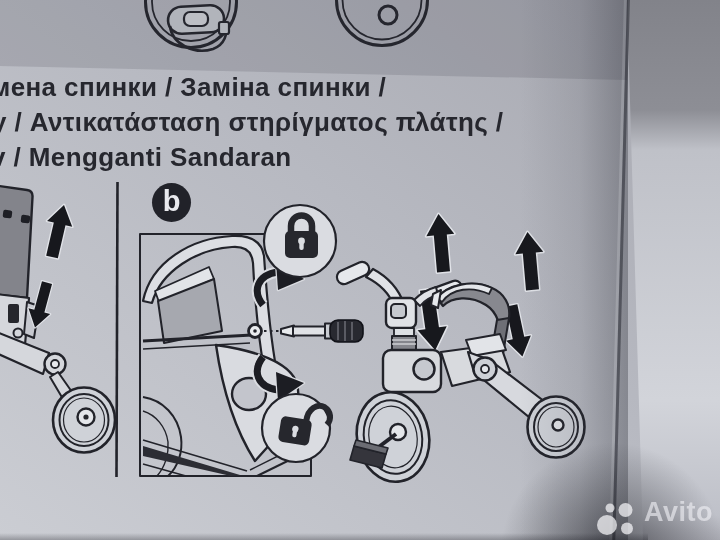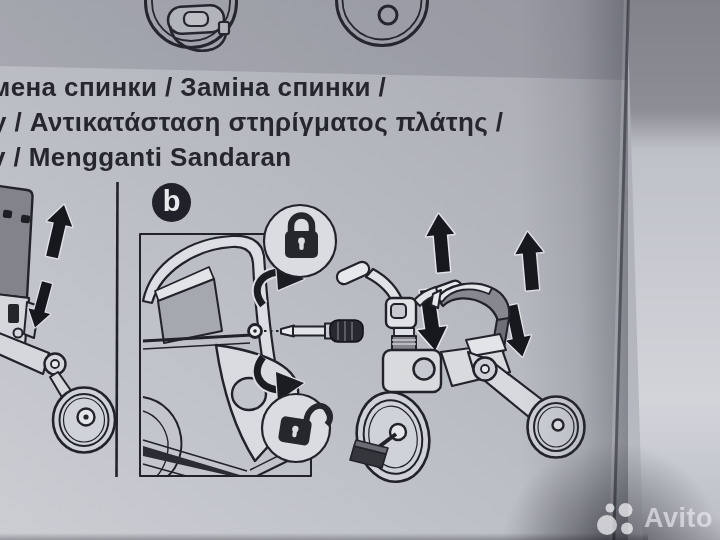--- a/index.html
+++ b/index.html
@@ -55,21 +55,21 @@
   .shade-bottom {
     position:absolute; left:0; bottom:0; width:648px; height:7px;
     background:linear-gradient(to top, rgba(26,27,34,0.30), rgba(26,27,34,0));
   }
   .vignette {
     position:absolute; inset:0; pointer-events:none;
     background:radial-gradient(150% 130% at 35% 50%, rgba(0,0,0,0) 62%, rgba(22,23,30,0.13) 100%);
   }
   .watermark {
     position:absolute; left:595px; top:497px;
-    display:flex; align-items:center; gap:3px;
+    display:flex; gap:3px;
   }
   .wm-text {
     font-size:27px; font-weight:bold; letter-spacing:0.5px;
     color:rgba(240,241,246,0.62);
   }
 </style>
 </head>
 <body>
 
 <div class="stage">

